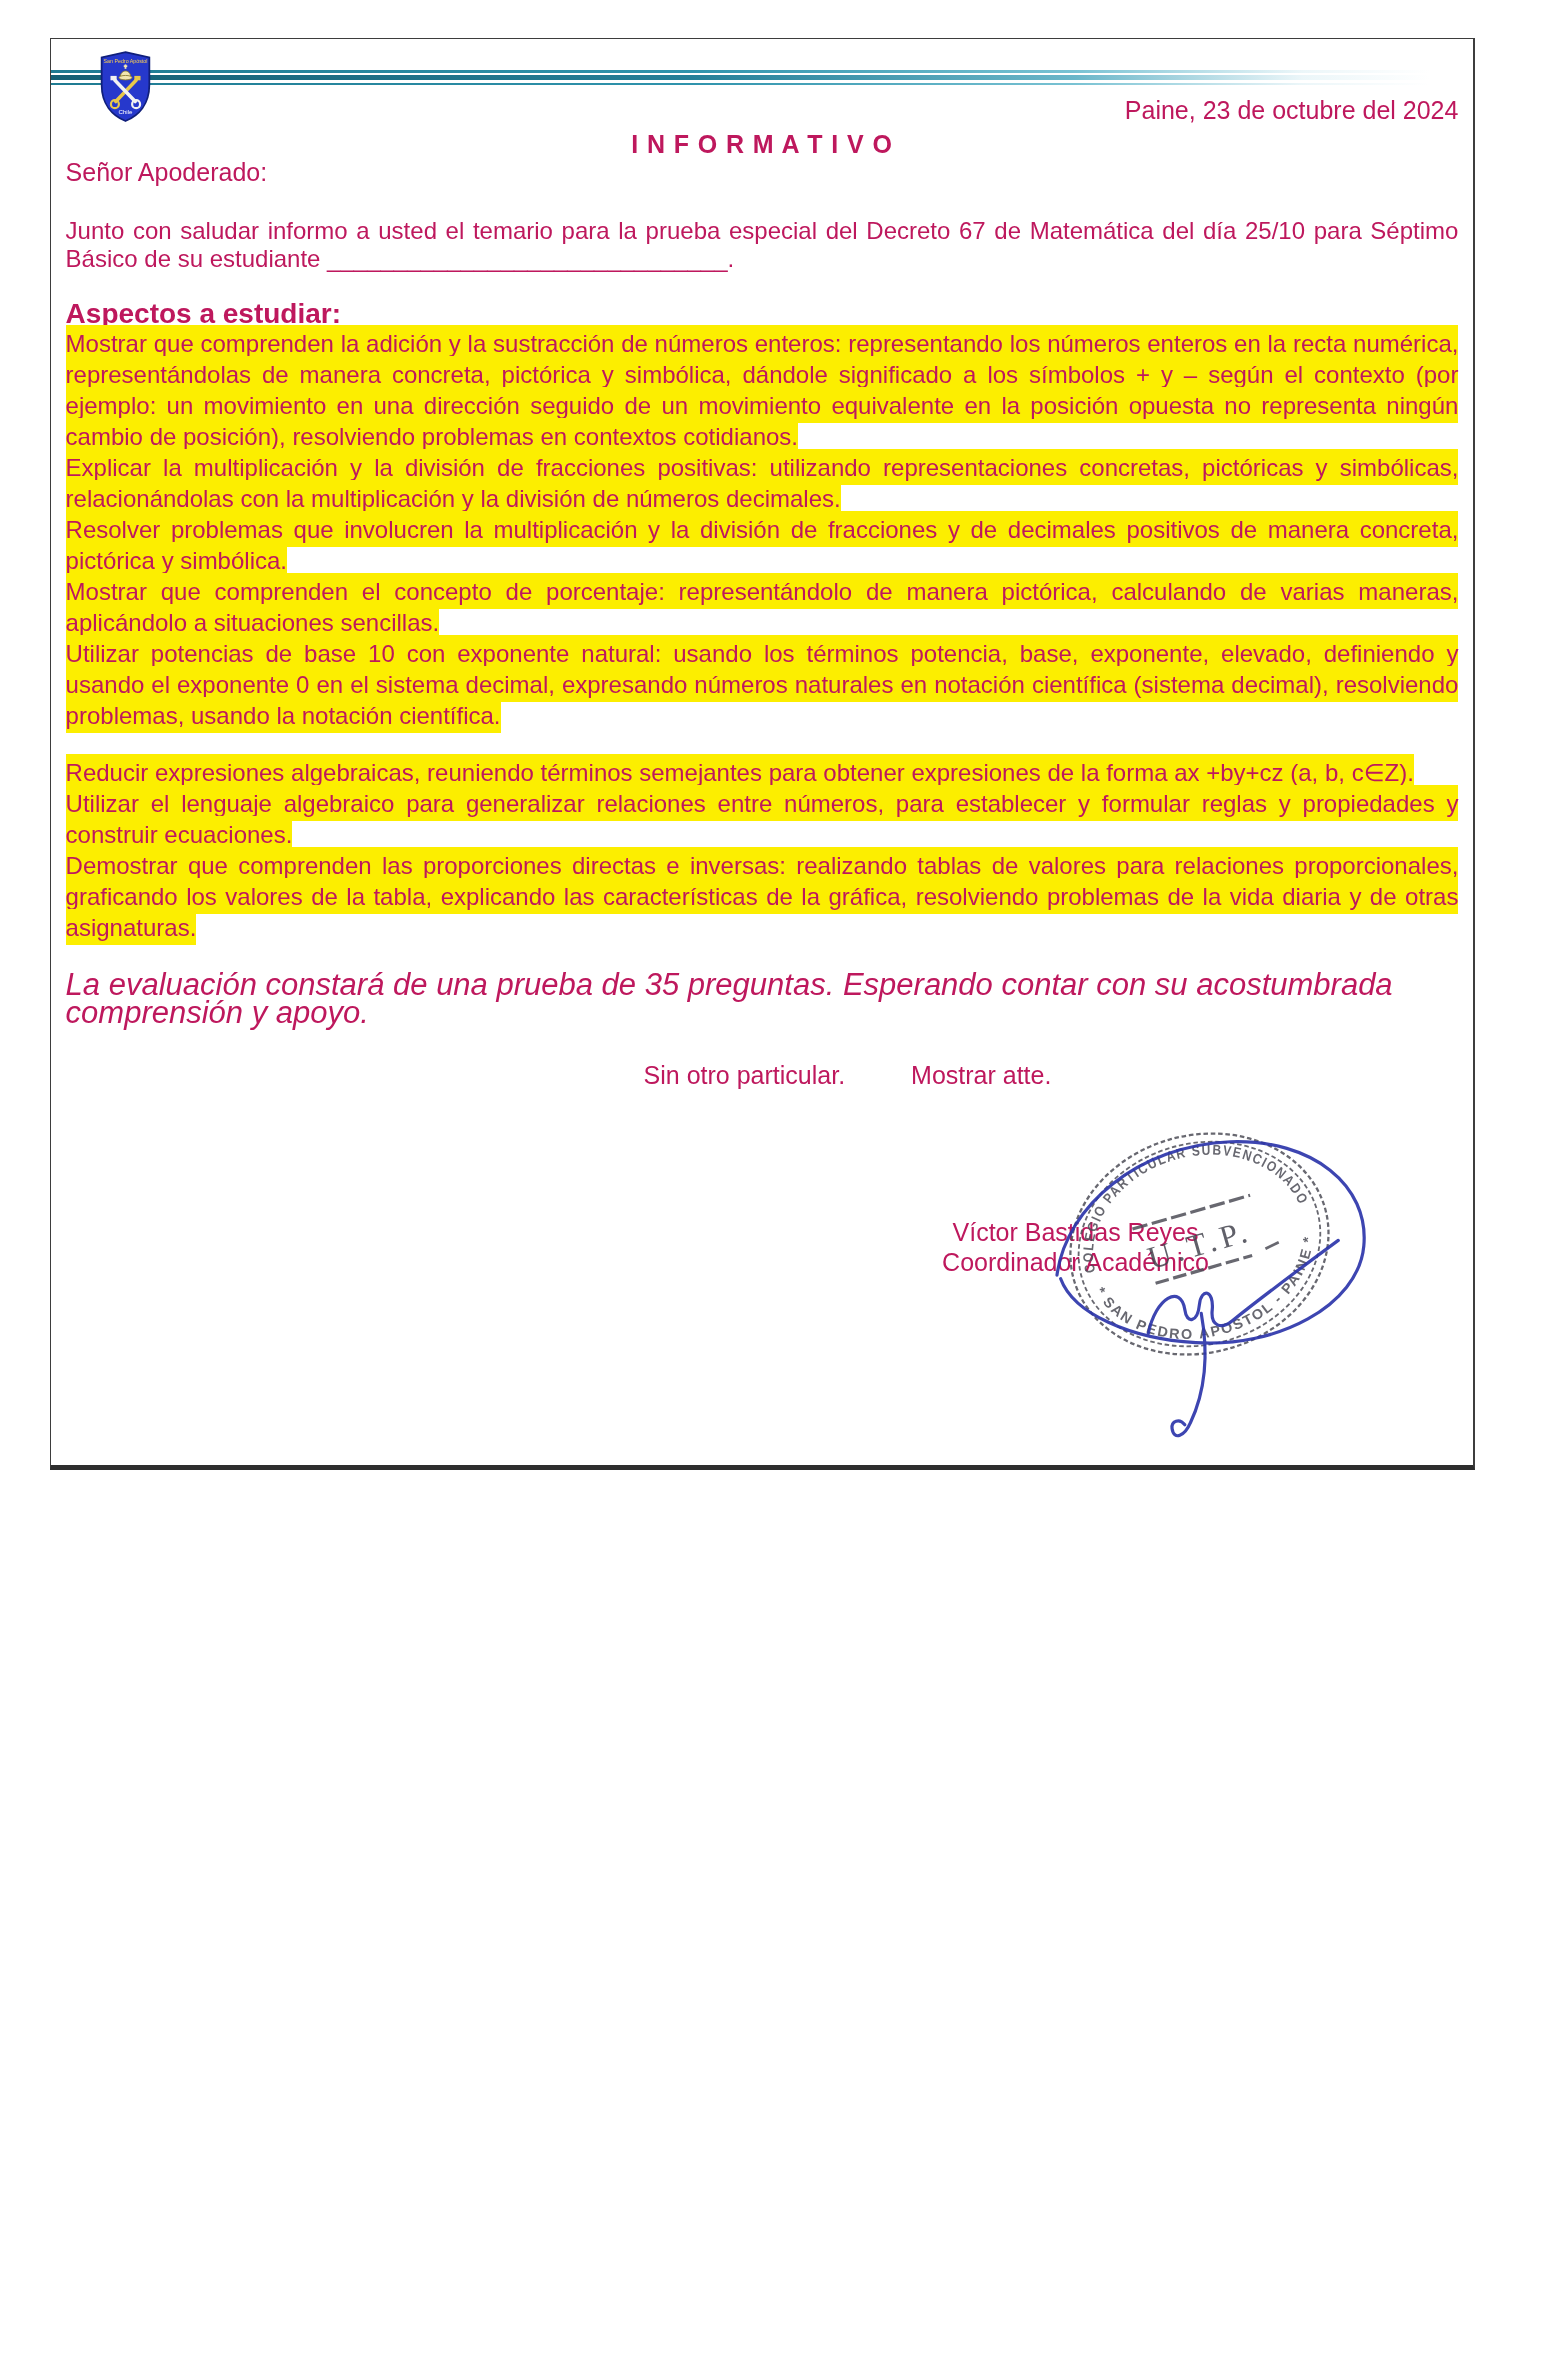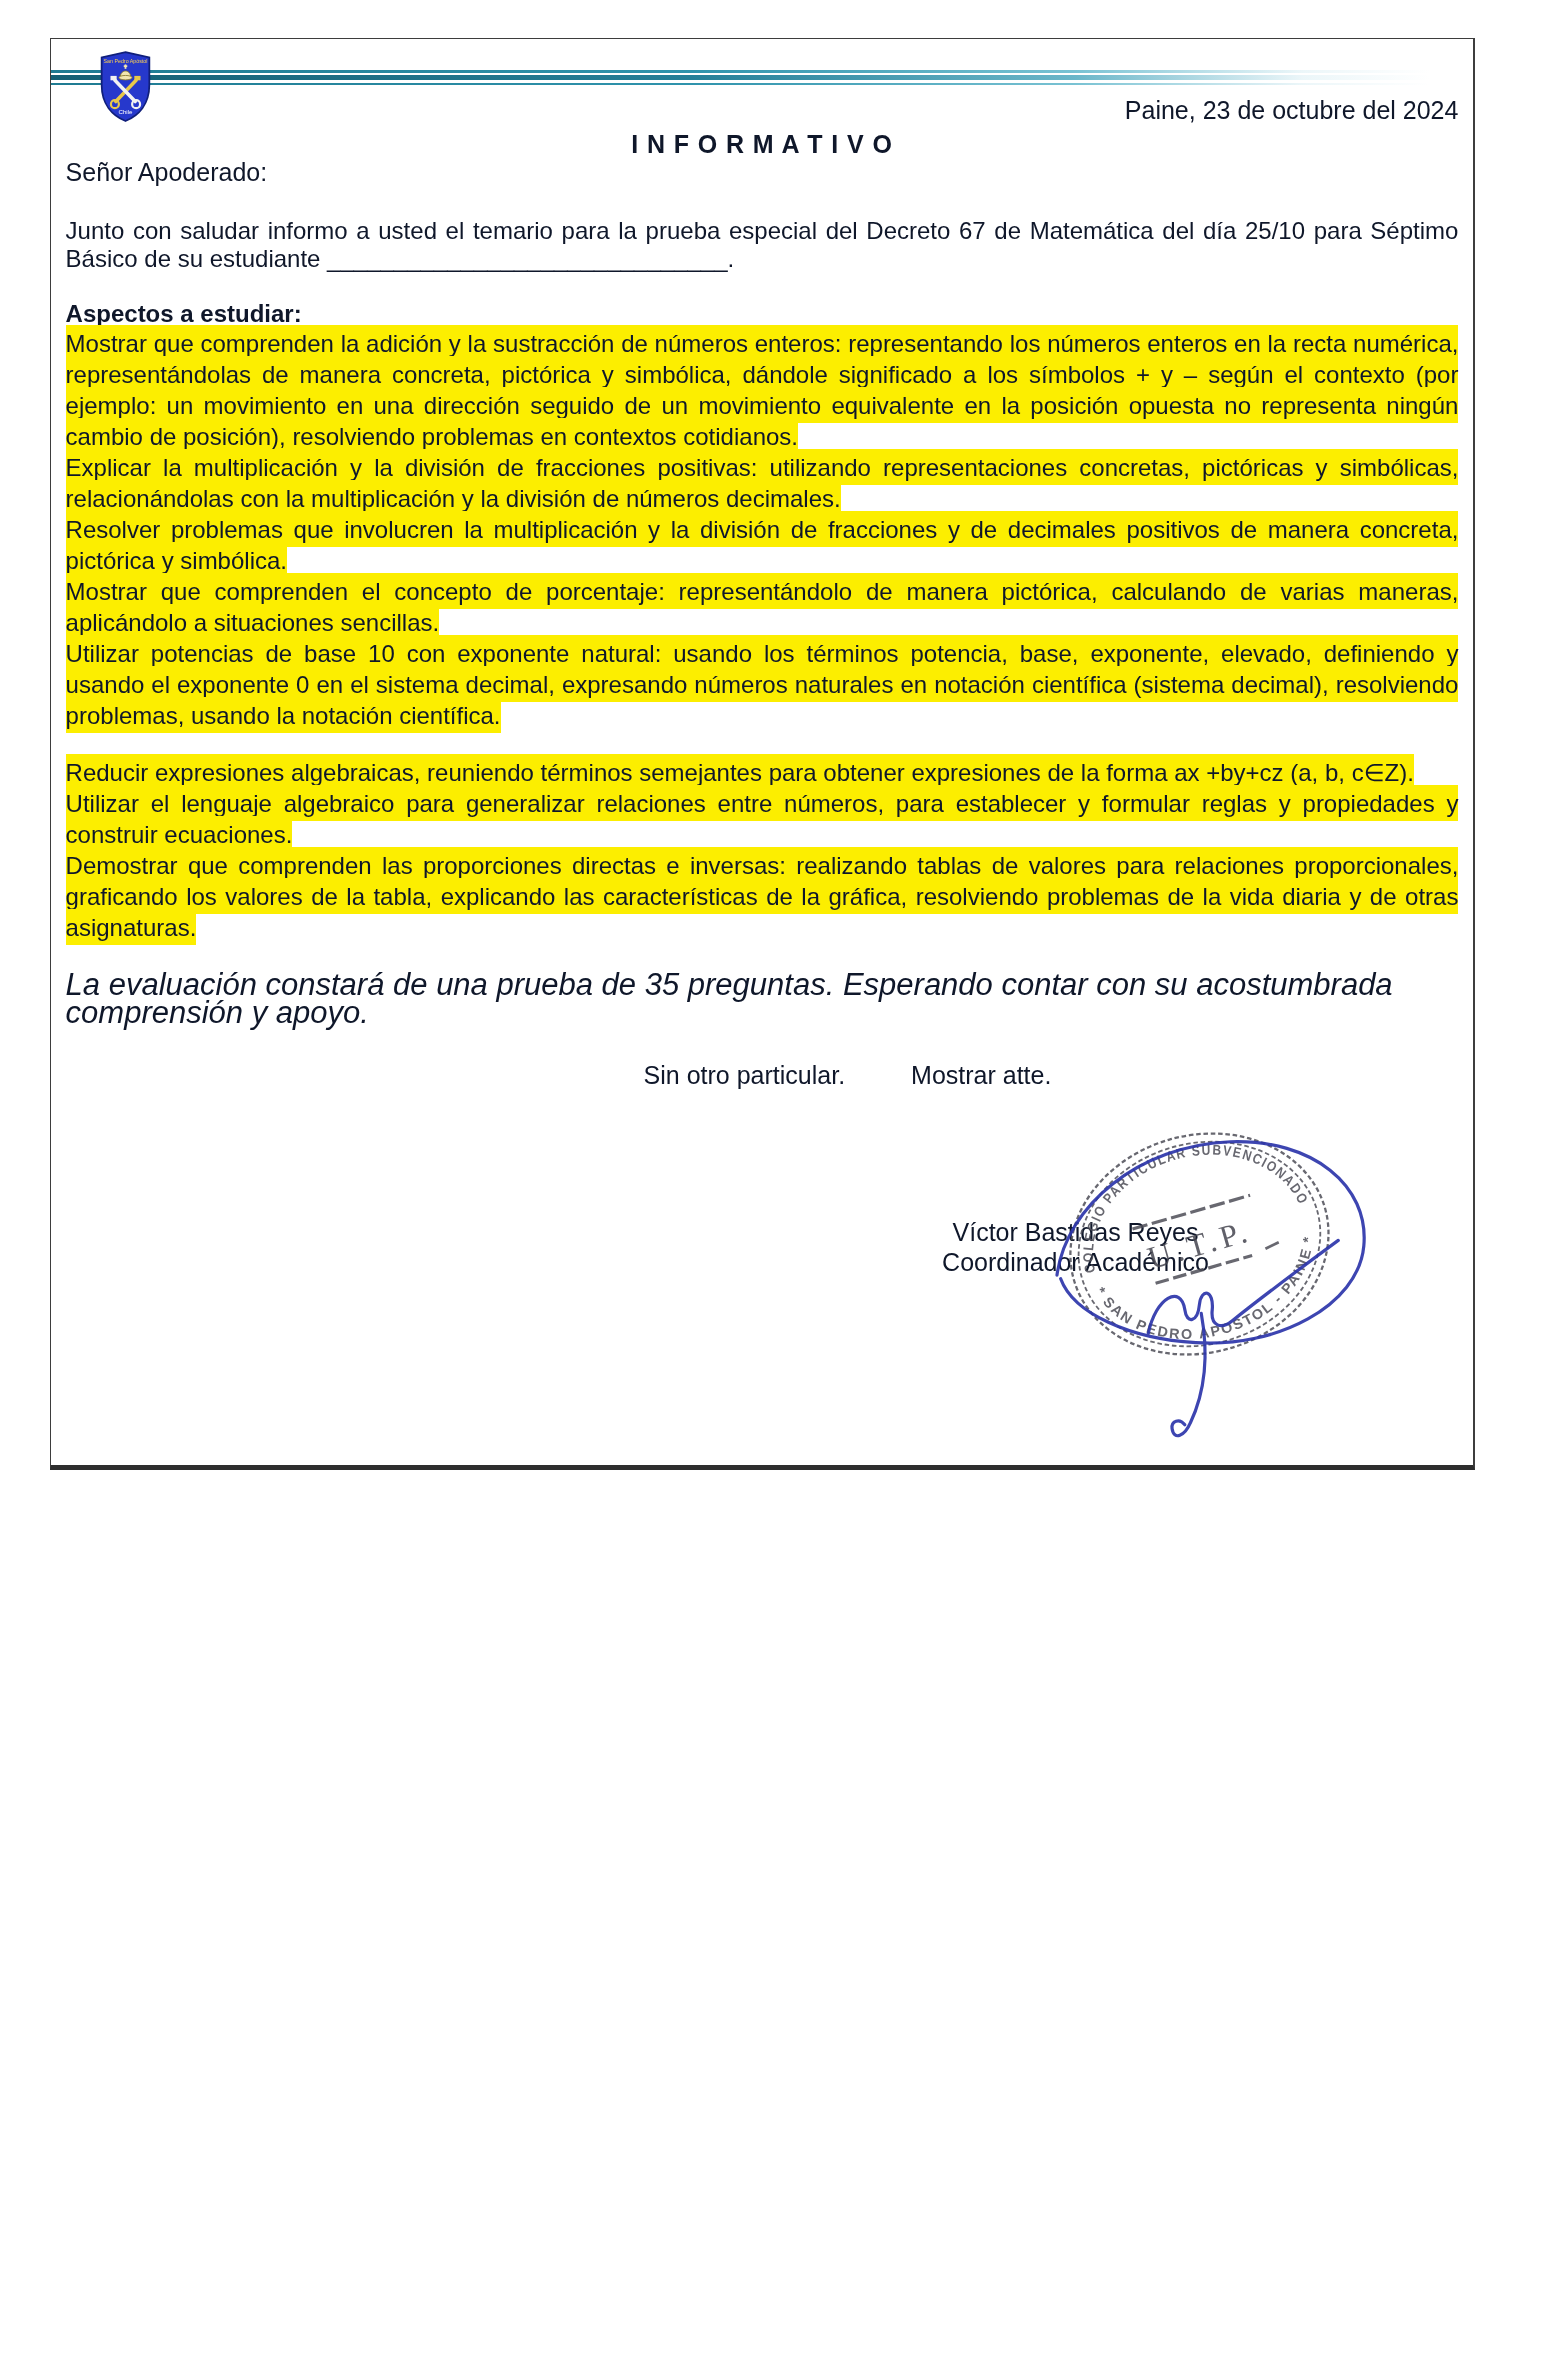--- a/index.html
+++ b/index.html
@@ -1,36 +1,36 @@
 <!DOCTYPE html>
 <html style="font-size:14.6px"><head>
 <meta charset="utf-8">
 <style>
   html,body{margin:0;padding:0;background:#ffffff;}
   .page{position:relative;width:1554px;height:2377px;background:#ffffff;overflow:hidden;
-        font-family:"Liberation Sans",sans-serif;color:#0f172a;}
+        font-family:"Liberation Sans",sans-serif;color:#be185d;}
   .doc-frame{position:absolute;left:50px;top:38px;width:1425px;height:1432px;
              border:1.8px solid #3d3d3d;border-right-width:2.7px;border-bottom:5.5px solid #2e2e2e;
              box-sizing:border-box;background:#fff;}
   
   .stripes{position:absolute;left:0;top:31px;width:100%;z-index:1;}
   .stripe{height:2.7px;margin-bottom:2.7px;
           background:linear-gradient(to right,#1f7b92 0%,#2f93ac 45%,#79c2d3 72%,rgba(200,230,238,.35) 88%,rgba(255,255,255,0) 97%);}
   .stripe.mid{height:4.6px;
           background:linear-gradient(to right,#155f74 0%,#257f98 45%,#6ab6c9 72%,rgba(200,230,238,.35) 88%,rgba(255,255,255,0) 97%);}
   .logo{position:absolute;left:48px;top:12px;width:53px;height:71px;z-index:2;}
   .date{position:absolute;top:57px;right:14.6px;font-size:25px;z-index:3;}
   .title{position:absolute;top:91px;left:0;width:100%;text-align:center;
          font-size:25px;font-weight:bold;letter-spacing:0.9px;z-index:3;}
   
   .body-text{position:absolute;left:14.6px;right:14.6px;top:120px;}
   .body-text p{margin:0;}
   .salutation{font-size:25px;line-height:27.4px;margin-bottom:31px !important;}
   .intro{font-size:24px;line-height:27.4px;text-align:justify;margin-bottom:28px !important;}
-  .aspects-heading{font-size:24px;line-height:27.4px;font-weight:bold;}
+  .aspects-heading{font-size:28px;line-height:27.4px;font-weight:bold;}
   .aspects-block p{font-size:24px;line-height:31px;text-align:justify;}
   .hl{background:#fcee00;padding:4.6px 0;box-decoration-break:clone;margin-top:22px;-webkit-box-decoration-break:clone;}
   .block2{margin-top:25.6px;}
   .closing{margin-top:29px !important;font-size:31px;line-height:27.4px;font-style:italic;}
   .farewell{margin-top:35px !important;margin-left:578px !important;font-size:25px;line-height:28px;}
   .fw-gap{display:inline-block;width:66px;}
   
   .signature-block{position:absolute;left:805px;top:1178px;width:439px;text-align:center;
                    font-size:25px;line-height:30px;z-index:4;}
   .stamp-sig{position:absolute;left:951px;top:1079px;width:457px;height:347px;z-index:5;}

